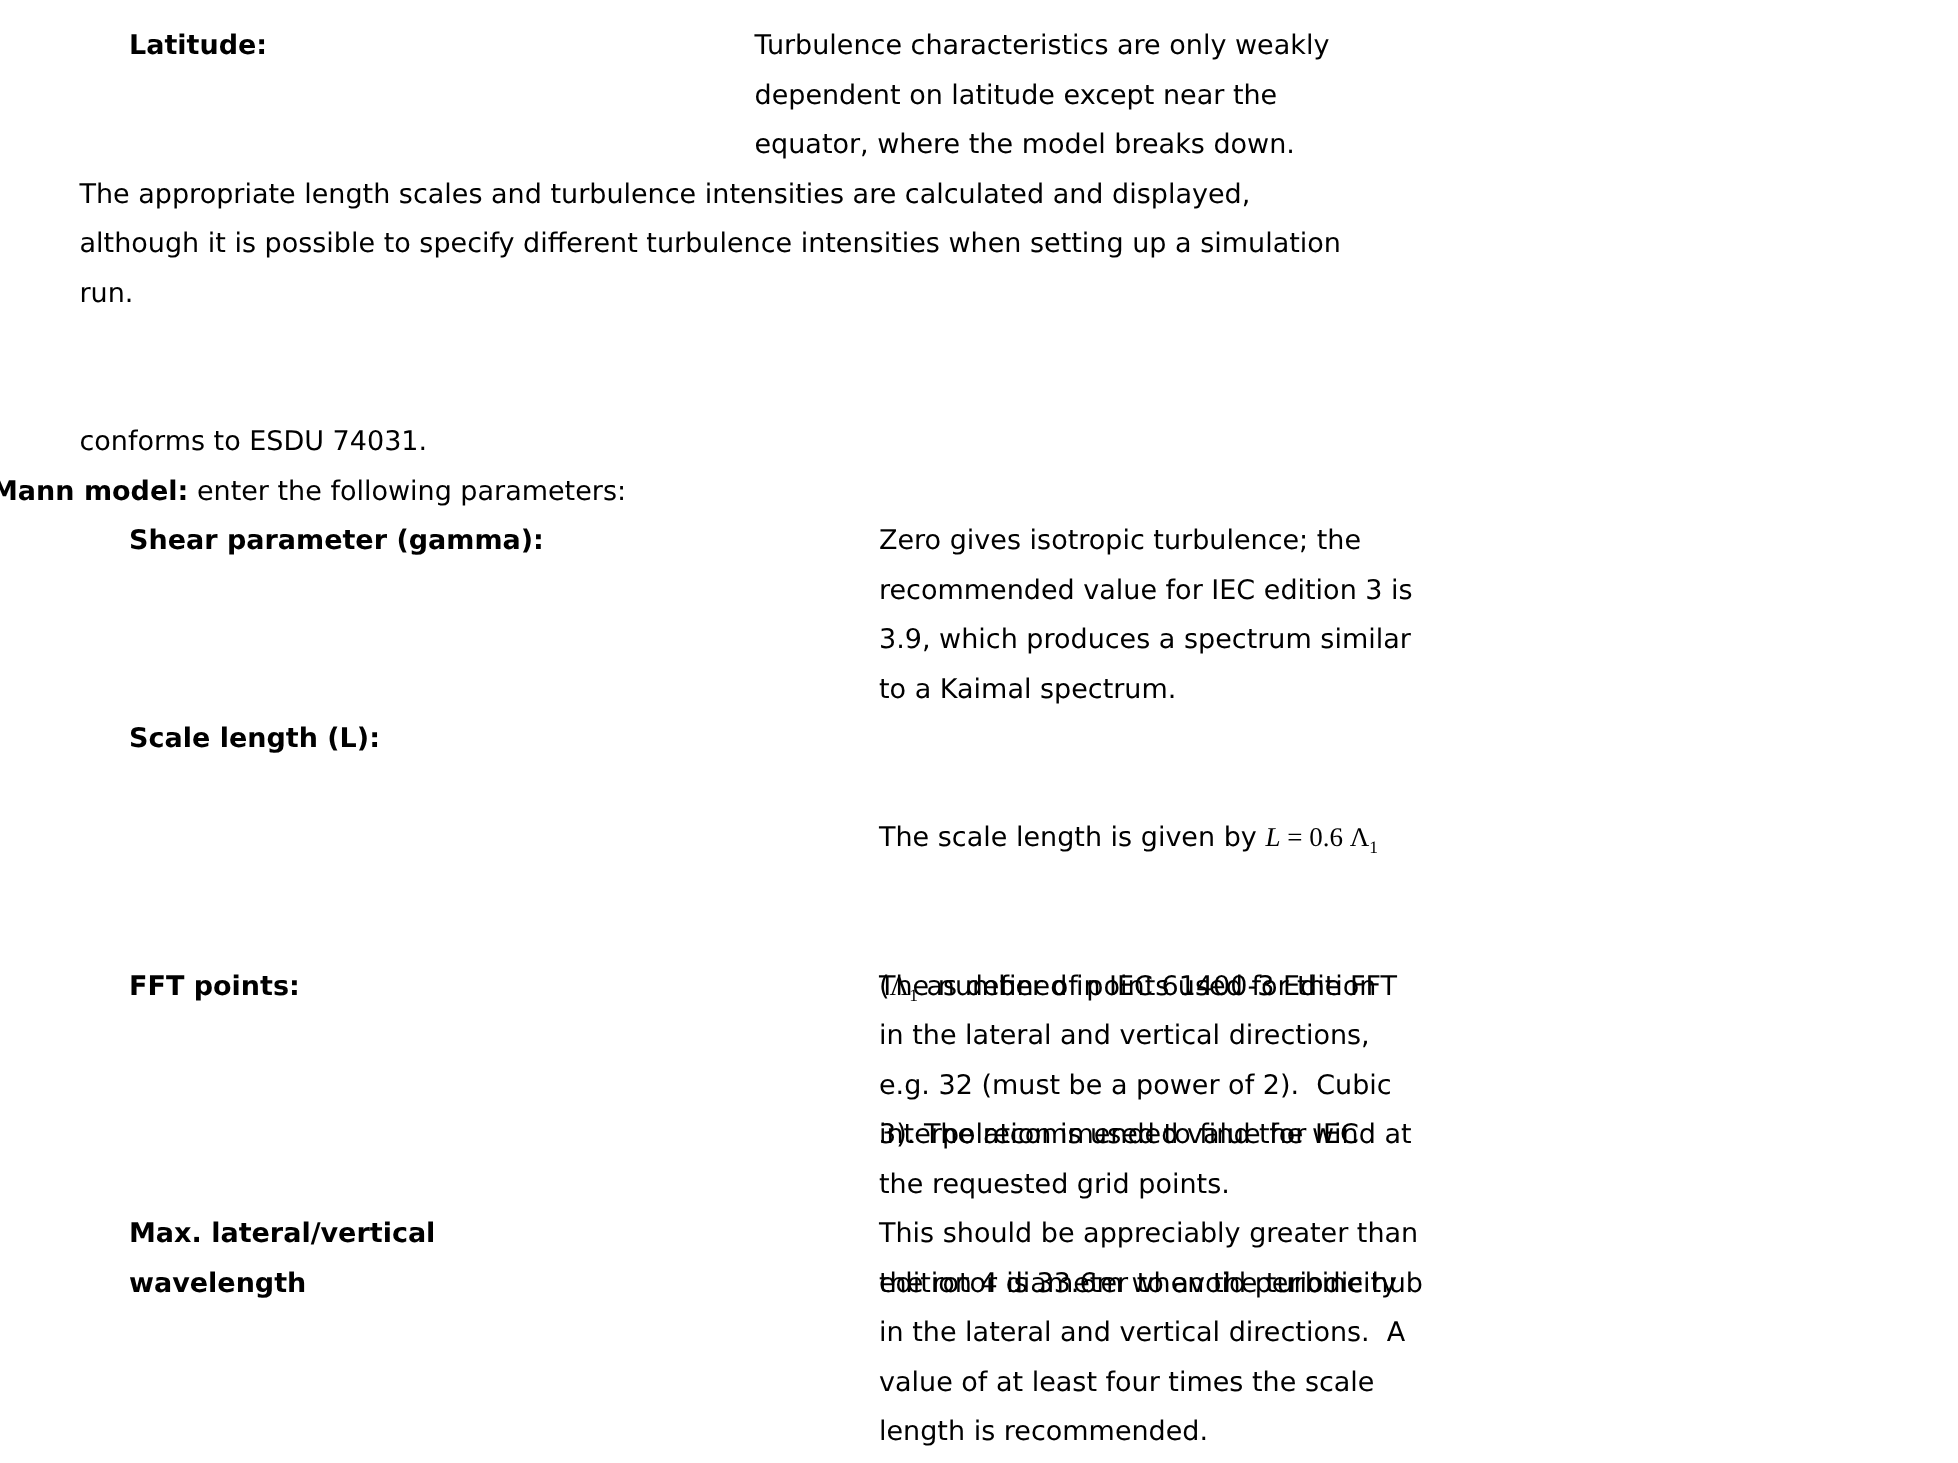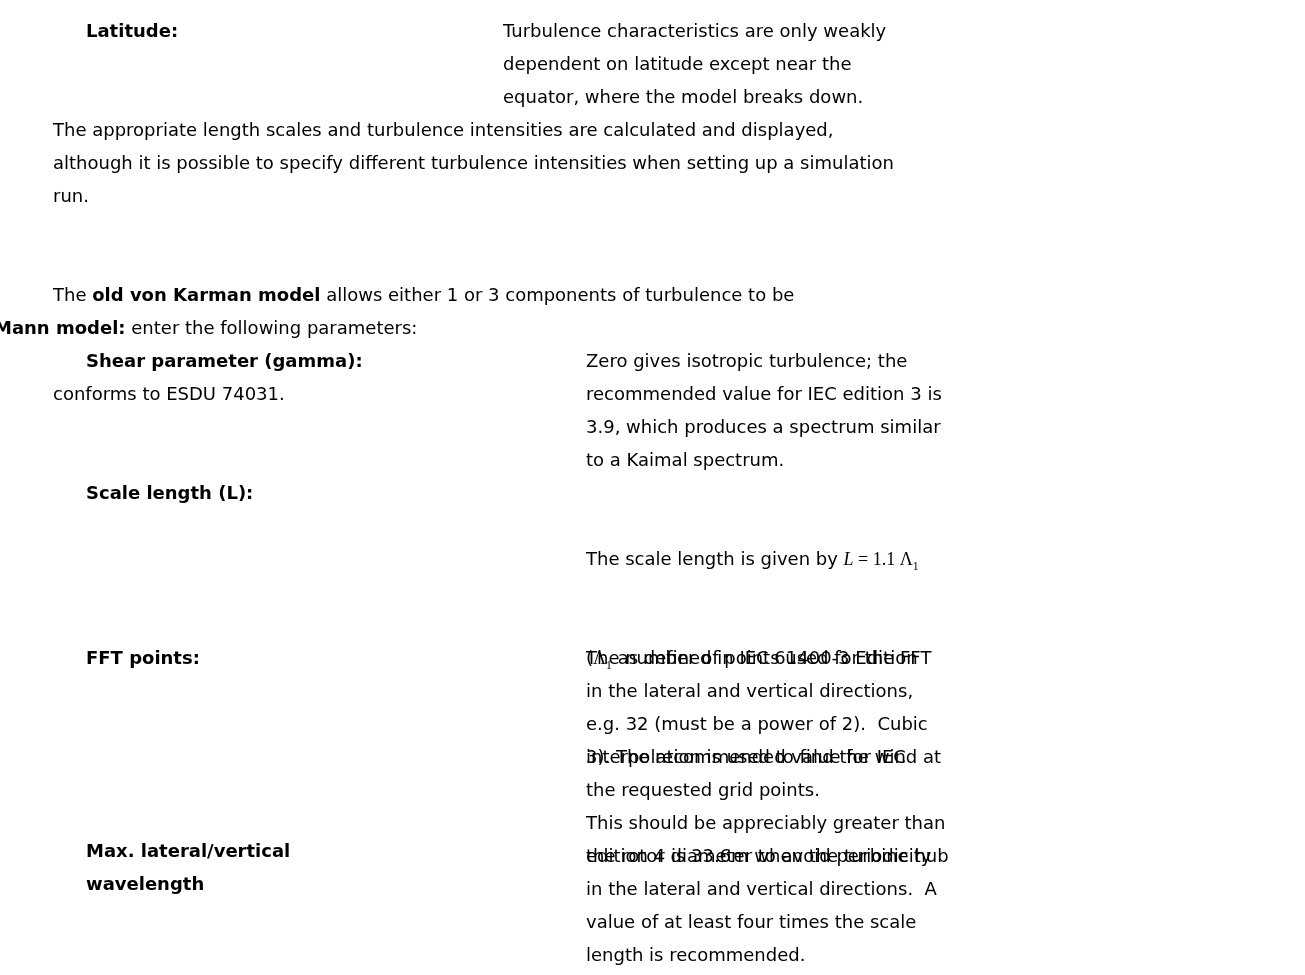--- a/index.html
+++ b/index.html
@@ -30,48 +30,47 @@
   <div class="abs bold" style="left:86px; top:14px">Latitude:</div>
   <div class="abs" style="left:53px; top:113px">The appropriate length scales and turbulence intensities are calculated and displayed,
 although it is possible to specify different turbulence intensities when setting up a simulation
 run.</div>
 
   <div class="abs" style="left:503px; top:14px">Turbulence characteristics are only weakly
 dependent on latitude except near the
 equator, where the model breaks down.</div>
 
   <div class="abs" style="left:53px; top:212px">
-    <div class="line"><span>The </span><b>old von Karman model</b><span> allows either 1 or 3 components of turbulence to be</span></div>
     <div class="line">conforms to ESDU 74031.</div>
   </div>
 
   <div class="abs line" style="left:-6px; top:311px"><b>Mann model:</b><span> enter the following parameters:</span></div>
 
   <div class="abs bold" style="left:86px; top:344px">Shear parameter (gamma):</div>
   <div class="abs" style="left:586px; top:344px">Zero gives isotropic turbulence; the
 recommended value for IEC edition 3 is
 3.9, which produces a spectrum similar
 to a Kaimal spectrum.</div>
 
   <div class="abs bold" style="left:86px; top:476px">Scale length (L):</div>
   <div class="abs" style="left:586px; top:476px">
-    <div class="line"><span>The scale length is given by </span><span class="mi">L</span><span class="math"> = 1.1 Λ</span><sub class="math">1</sub></div>
+    <div class="line"><span>The scale length is given by </span><span class="mi">L</span><span class="math"> = 0.6 Λ</span><sub class="math">1</sub></div>
     <div class="line"><span>(</span><span class="math">Λ</span><sub class="math">1</sub><span> as defined in IEC 61400-3 Edition</span></div>
     <div class="line">3). The recommended value for IEC</div>
     <div class="line">edition 4 is 33.6m when the turbine hub</div>
   </div>
 
   <div class="abs bold" style="left:86px; top:641px">FFT points:</div>
   <div class="abs" style="left:586px; top:641px">The number of points used for the FFT
 in the lateral and vertical directions,
 e.g. 32 (must be a power of 2).  Cubic
 interpolation is used to find the wind at
 the requested grid points.</div>
 
-  <div class="abs bold" style="left:86px; top:834px">Max. lateral/vertical
+  <div class="abs bold" style="left:86px; top:806px">Max. lateral/vertical
 wavelength</div>
   <div class="abs" style="left:586px; top:806px">This should be appreciably greater than
 the rotor diameter to avoid periodicity
 in the lateral and vertical directions.  A
 value of at least four times the scale
 length is recommended.</div>
 
 </div>
 
 </body></html>

